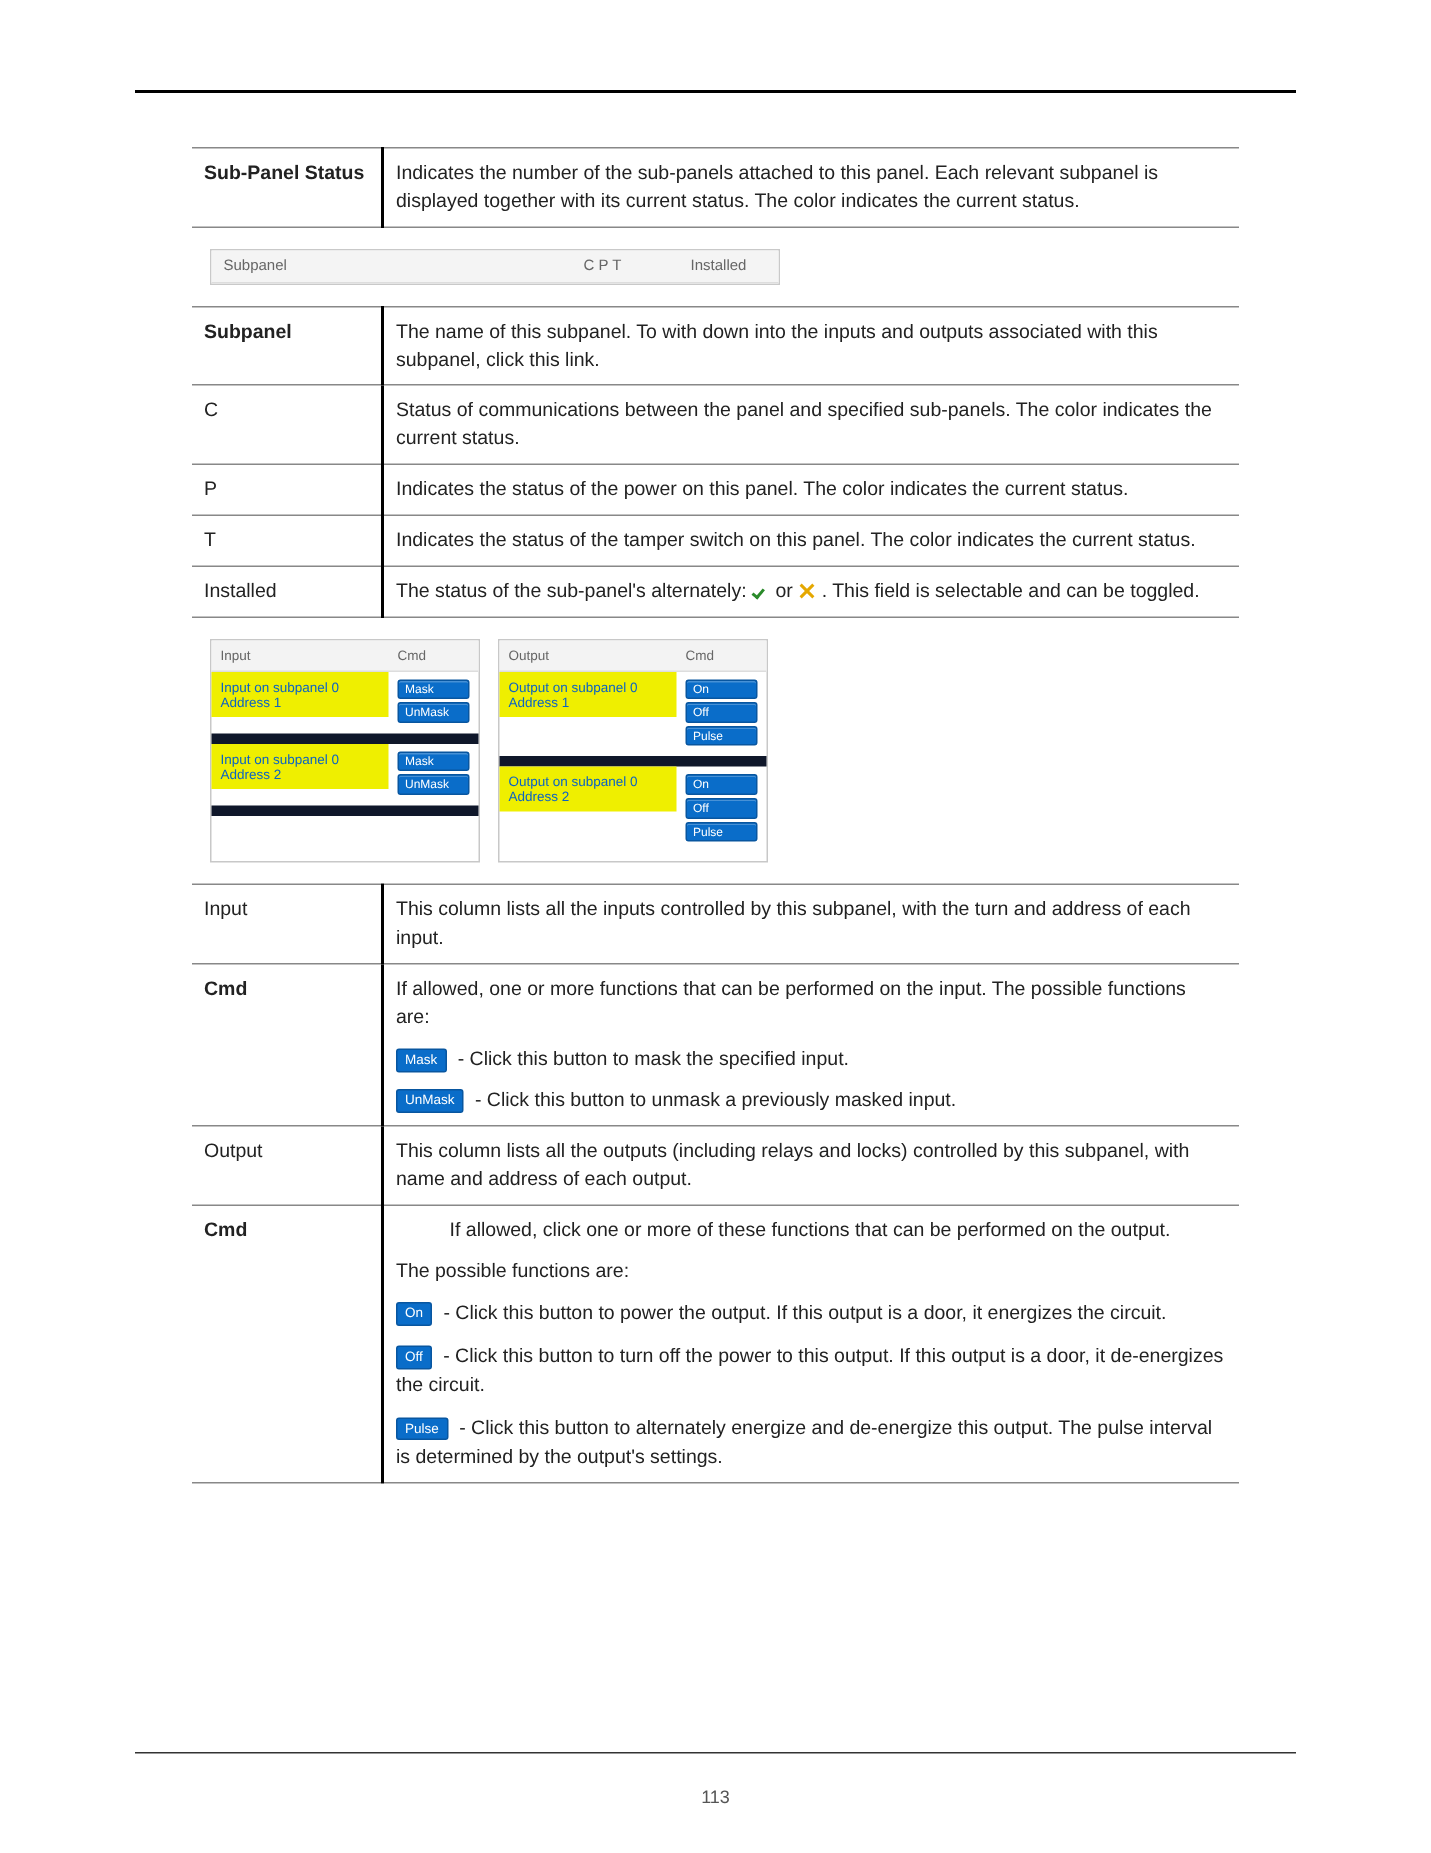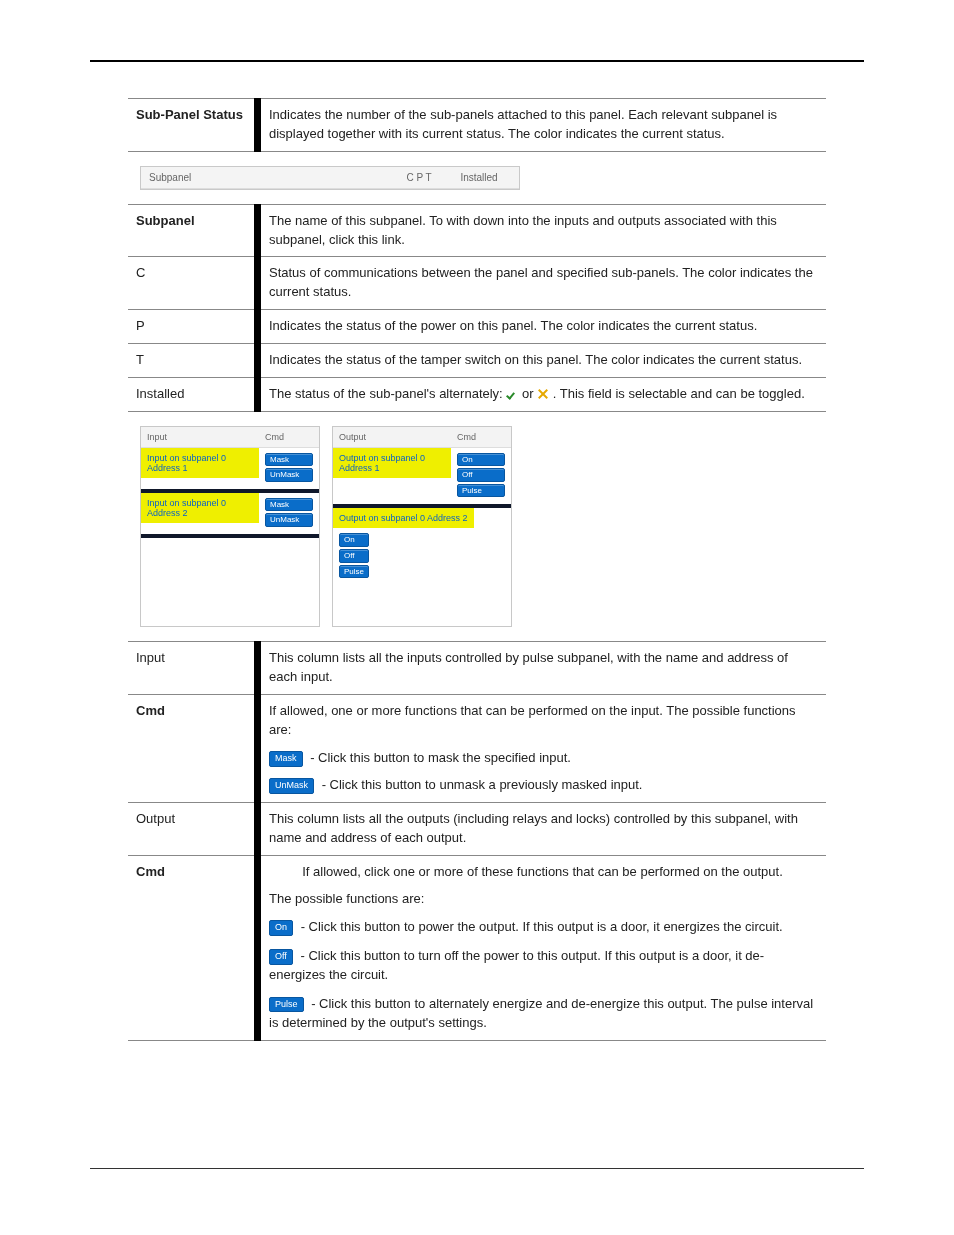--- a/index.html
+++ b/index.html
@@ -32,21 +32,21 @@
   table.doc-table td {
     border: 1px solid #888;
     border-left: none;
     border-right: none;
     padding: 7px 10px 7px 8px;
     vertical-align: top;
     line-height: 1.45;
     font-size: 13px;
   }
   table.doc-table td:first-child {
-    border-right: 7px solid #000000;
+    border-right: 2px solid #000000;
     width: 108px;
   }
   .bold { font-weight: bold; }
   .pagenum {
     position: absolute;
     bottom: 30px;
     left: 0;
     right: 0;
     text-align: center;
     font-size: 12px;
@@ -113,22 +113,22 @@
     font-size: 9px;
     width: 178px;
   }
   .iotbl .hdr {
     display:flex; background:#f3f3f3; color:#666;
     border-bottom:1px solid #ddd;
   }
   .iotbl .hdr div, .iotbl .r div { padding: 5px 6px; }
   .iotbl .c-name { flex: 1 1 auto; }
   .iotbl .c-cmd { flex: 0 0 48px; }
-  .iotbl .r { display:flex; border-bottom:4px solid #0f172a; align-items: flex-start;}
-  .iotbl .r:last-child { border-bottom:none;flex-direction:column; }
+  .iotbl .r { display:flex; border-bottom:7px solid #0f172a; align-items: flex-start;}
+  .iotbl .r:last-child { border-bottom:none; }
   .iotbl .c-name.hl { background:#efef00; color:#333; }
   .iotbl a { color:#0b63c4; text-decoration:none; }
   .btn {
     display:inline-block;
     background:#0a6dc9;
     color:#fff;
     font-size:8px;
     padding:1px 4px;
     border:1px solid #0856a0;
     border-radius:2px;
@@ -167,21 +167,21 @@
           <tr>
       <td class="bold">Sub-Panel Status</td>
       <td>Indicates the number of the sub-panels attached to this panel. Each relevant subpanel is displayed together with its current status. The color indicates the current status.</td>
     </tr>
   </tbody>
       </table>
 
   <div class="fig1">
     <div class="hdr">
       <div class="c-sub">Subpanel</div>
-      <div class="c-cpt" style="display:block;text-align:center;">C P T</div>
+      <div class="c-cpt" style="display:block;text-align:left;">C P T</div>
       <div class="c-inst">Installed</div>
     </div>
   </div>
 
   <table class="doc-table">
     <tbody>
           <tr>
       <td class="bold">Subpanel</td>
       <td>The name of this subpanel. To with down into the inputs and outputs associated with this subpanel, click this link.</td>
     </tr>
@@ -257,21 +257,21 @@
           <span class="btn">Pulse</span>
         </div>
       </div>
     </div>
   </div>
 
   <table class="doc-table">
     <tbody>
           <tr>
       <td>Input</td>
-      <td>This column lists all the inputs controlled by pulse subpanel, with the name and address of each input.</td>
+      <td>This column lists all the inputs controlled by this subpanel, with the turn and address of each input.</td>
     </tr>
     <tr>
       <td class="bold">Cmd</td>
       <td>
         <div style="margin-bottom:10px;">If allowed, one or more functions that can be performed on the input. The possible functions are:</div>
         <div style="margin-bottom:8px;">
           <span class="inline-btn">Mask</span>
           <span> - Click this button to mask the specified input.</span>
         </div>
         <div>
@@ -302,13 +302,14 @@
           <span> - Click this button to alternately energize and de-energize this output. The pulse interval is determined by the output's settings.</span>
         </div>
       </td>
     </tr>
   </tbody>
       </table>
 
   </div>
 
   <hr class="bottom-rule">
+  <div class="pagenum">113</div>
 </div>
 
 </body></html>

